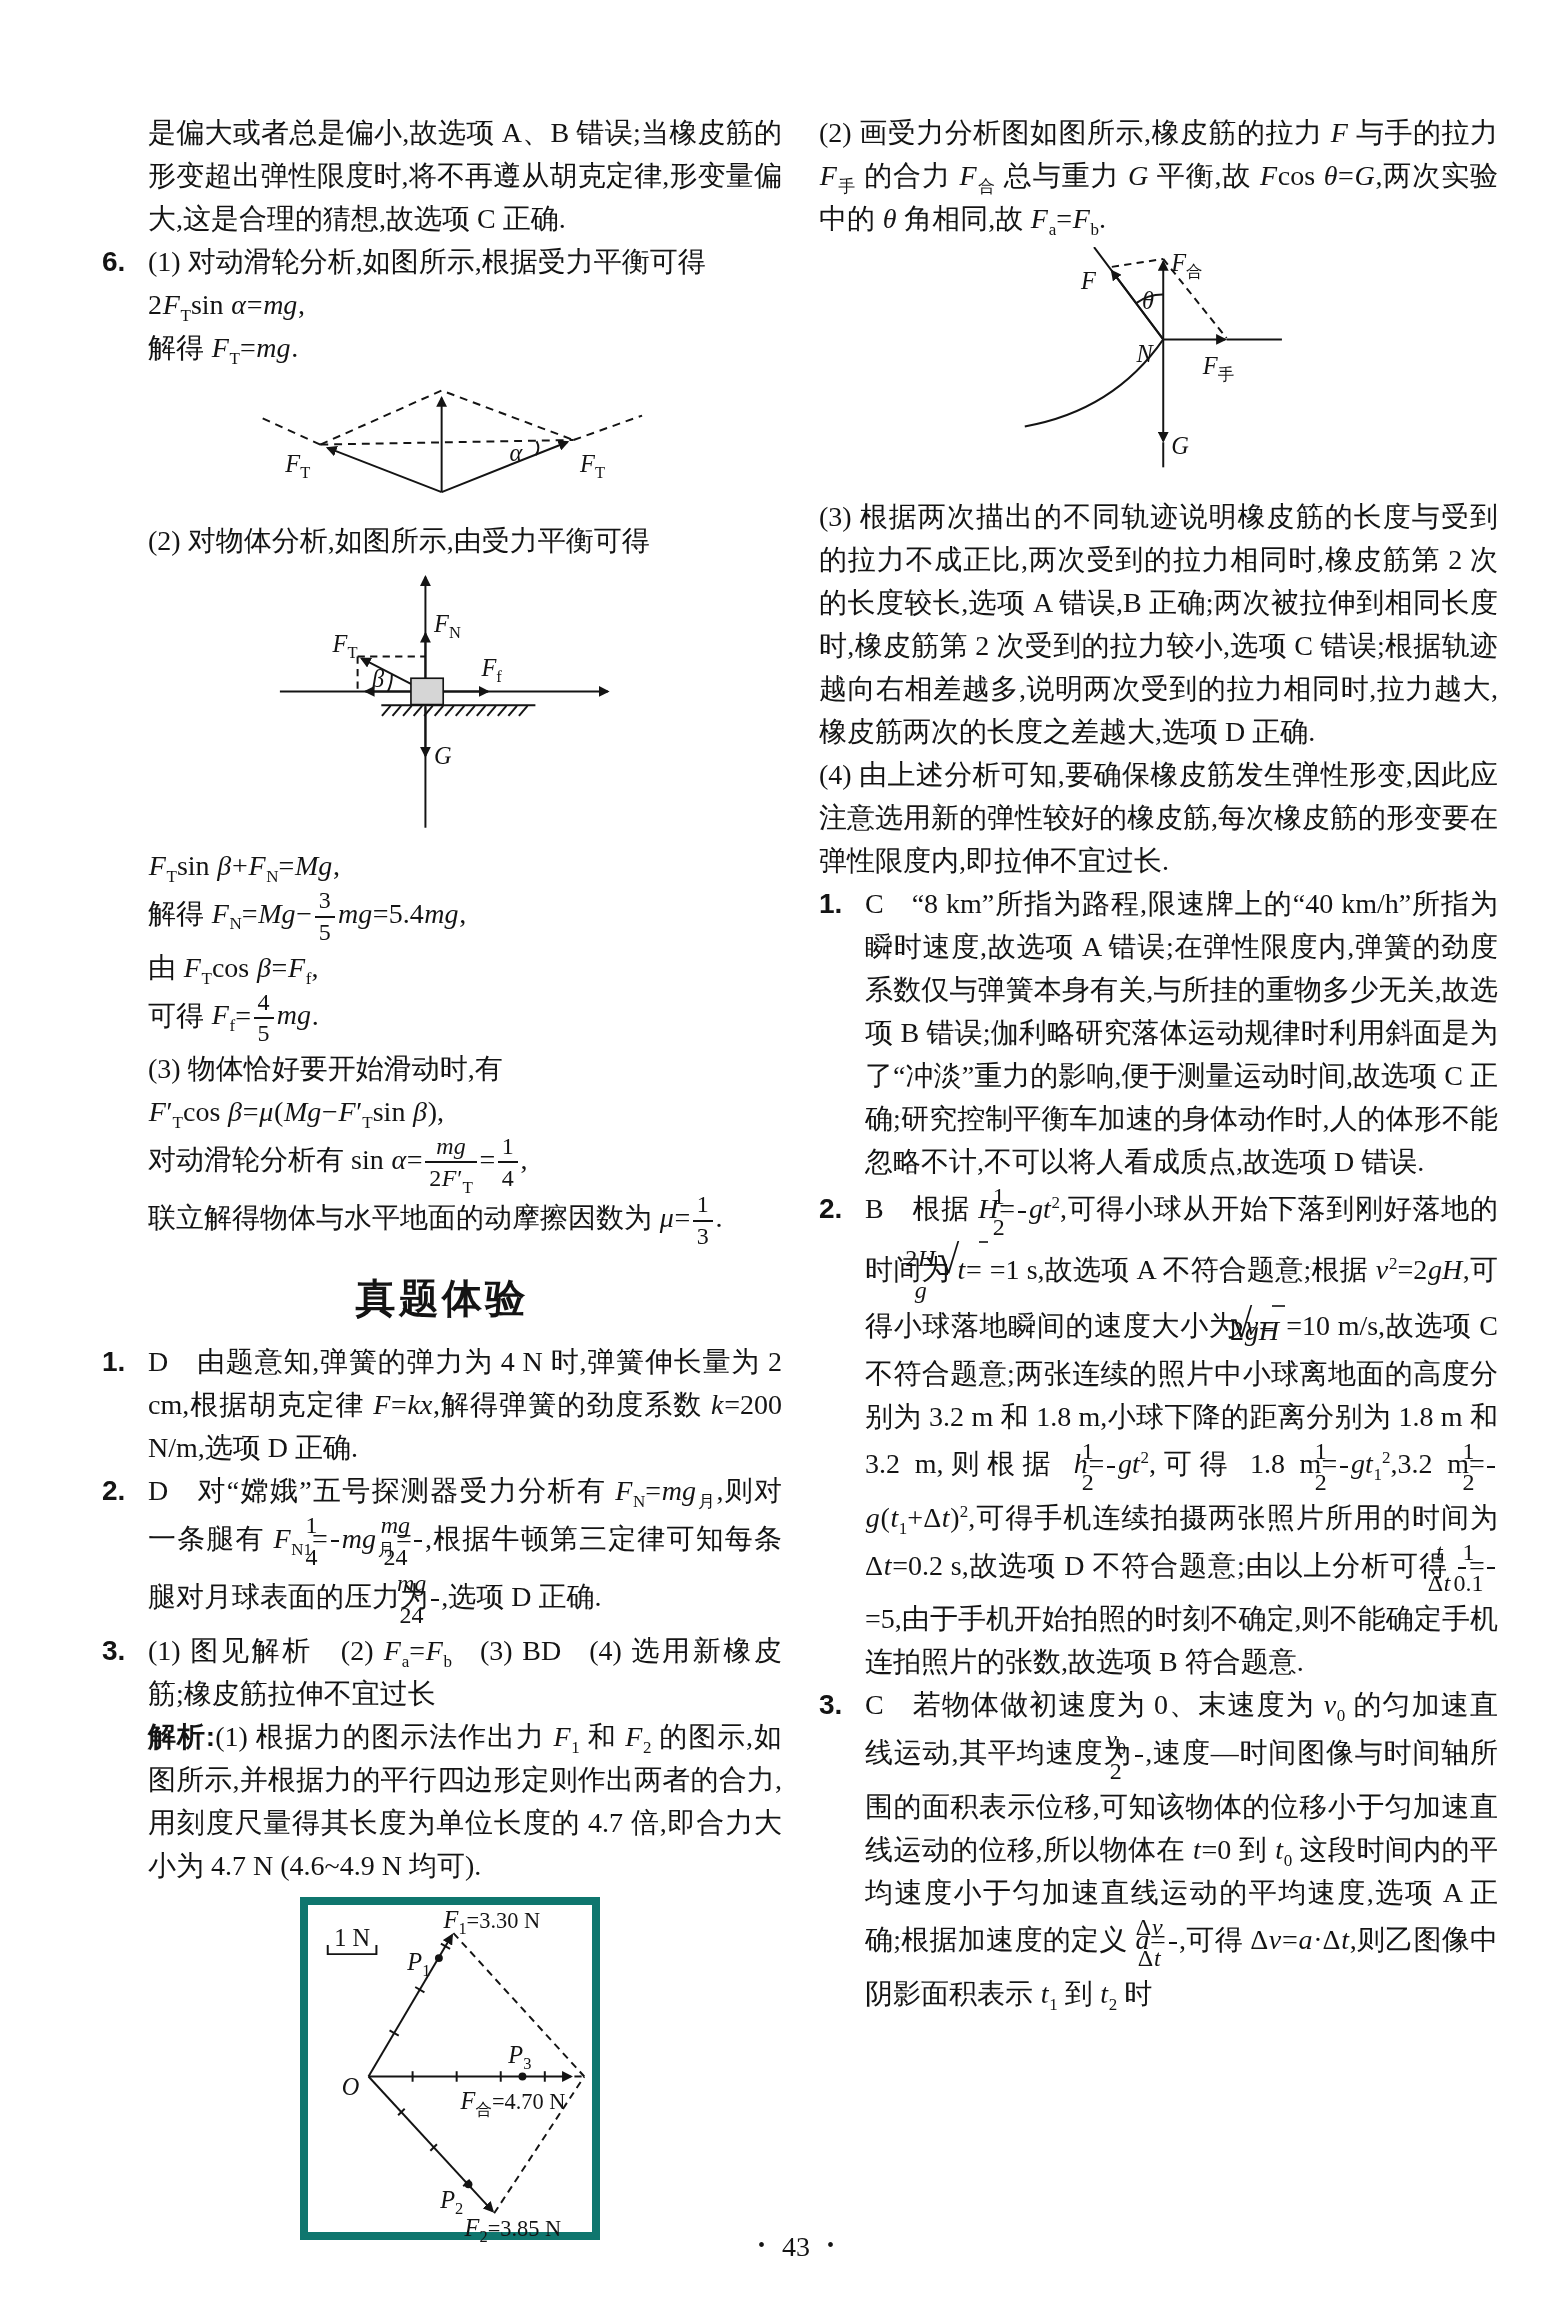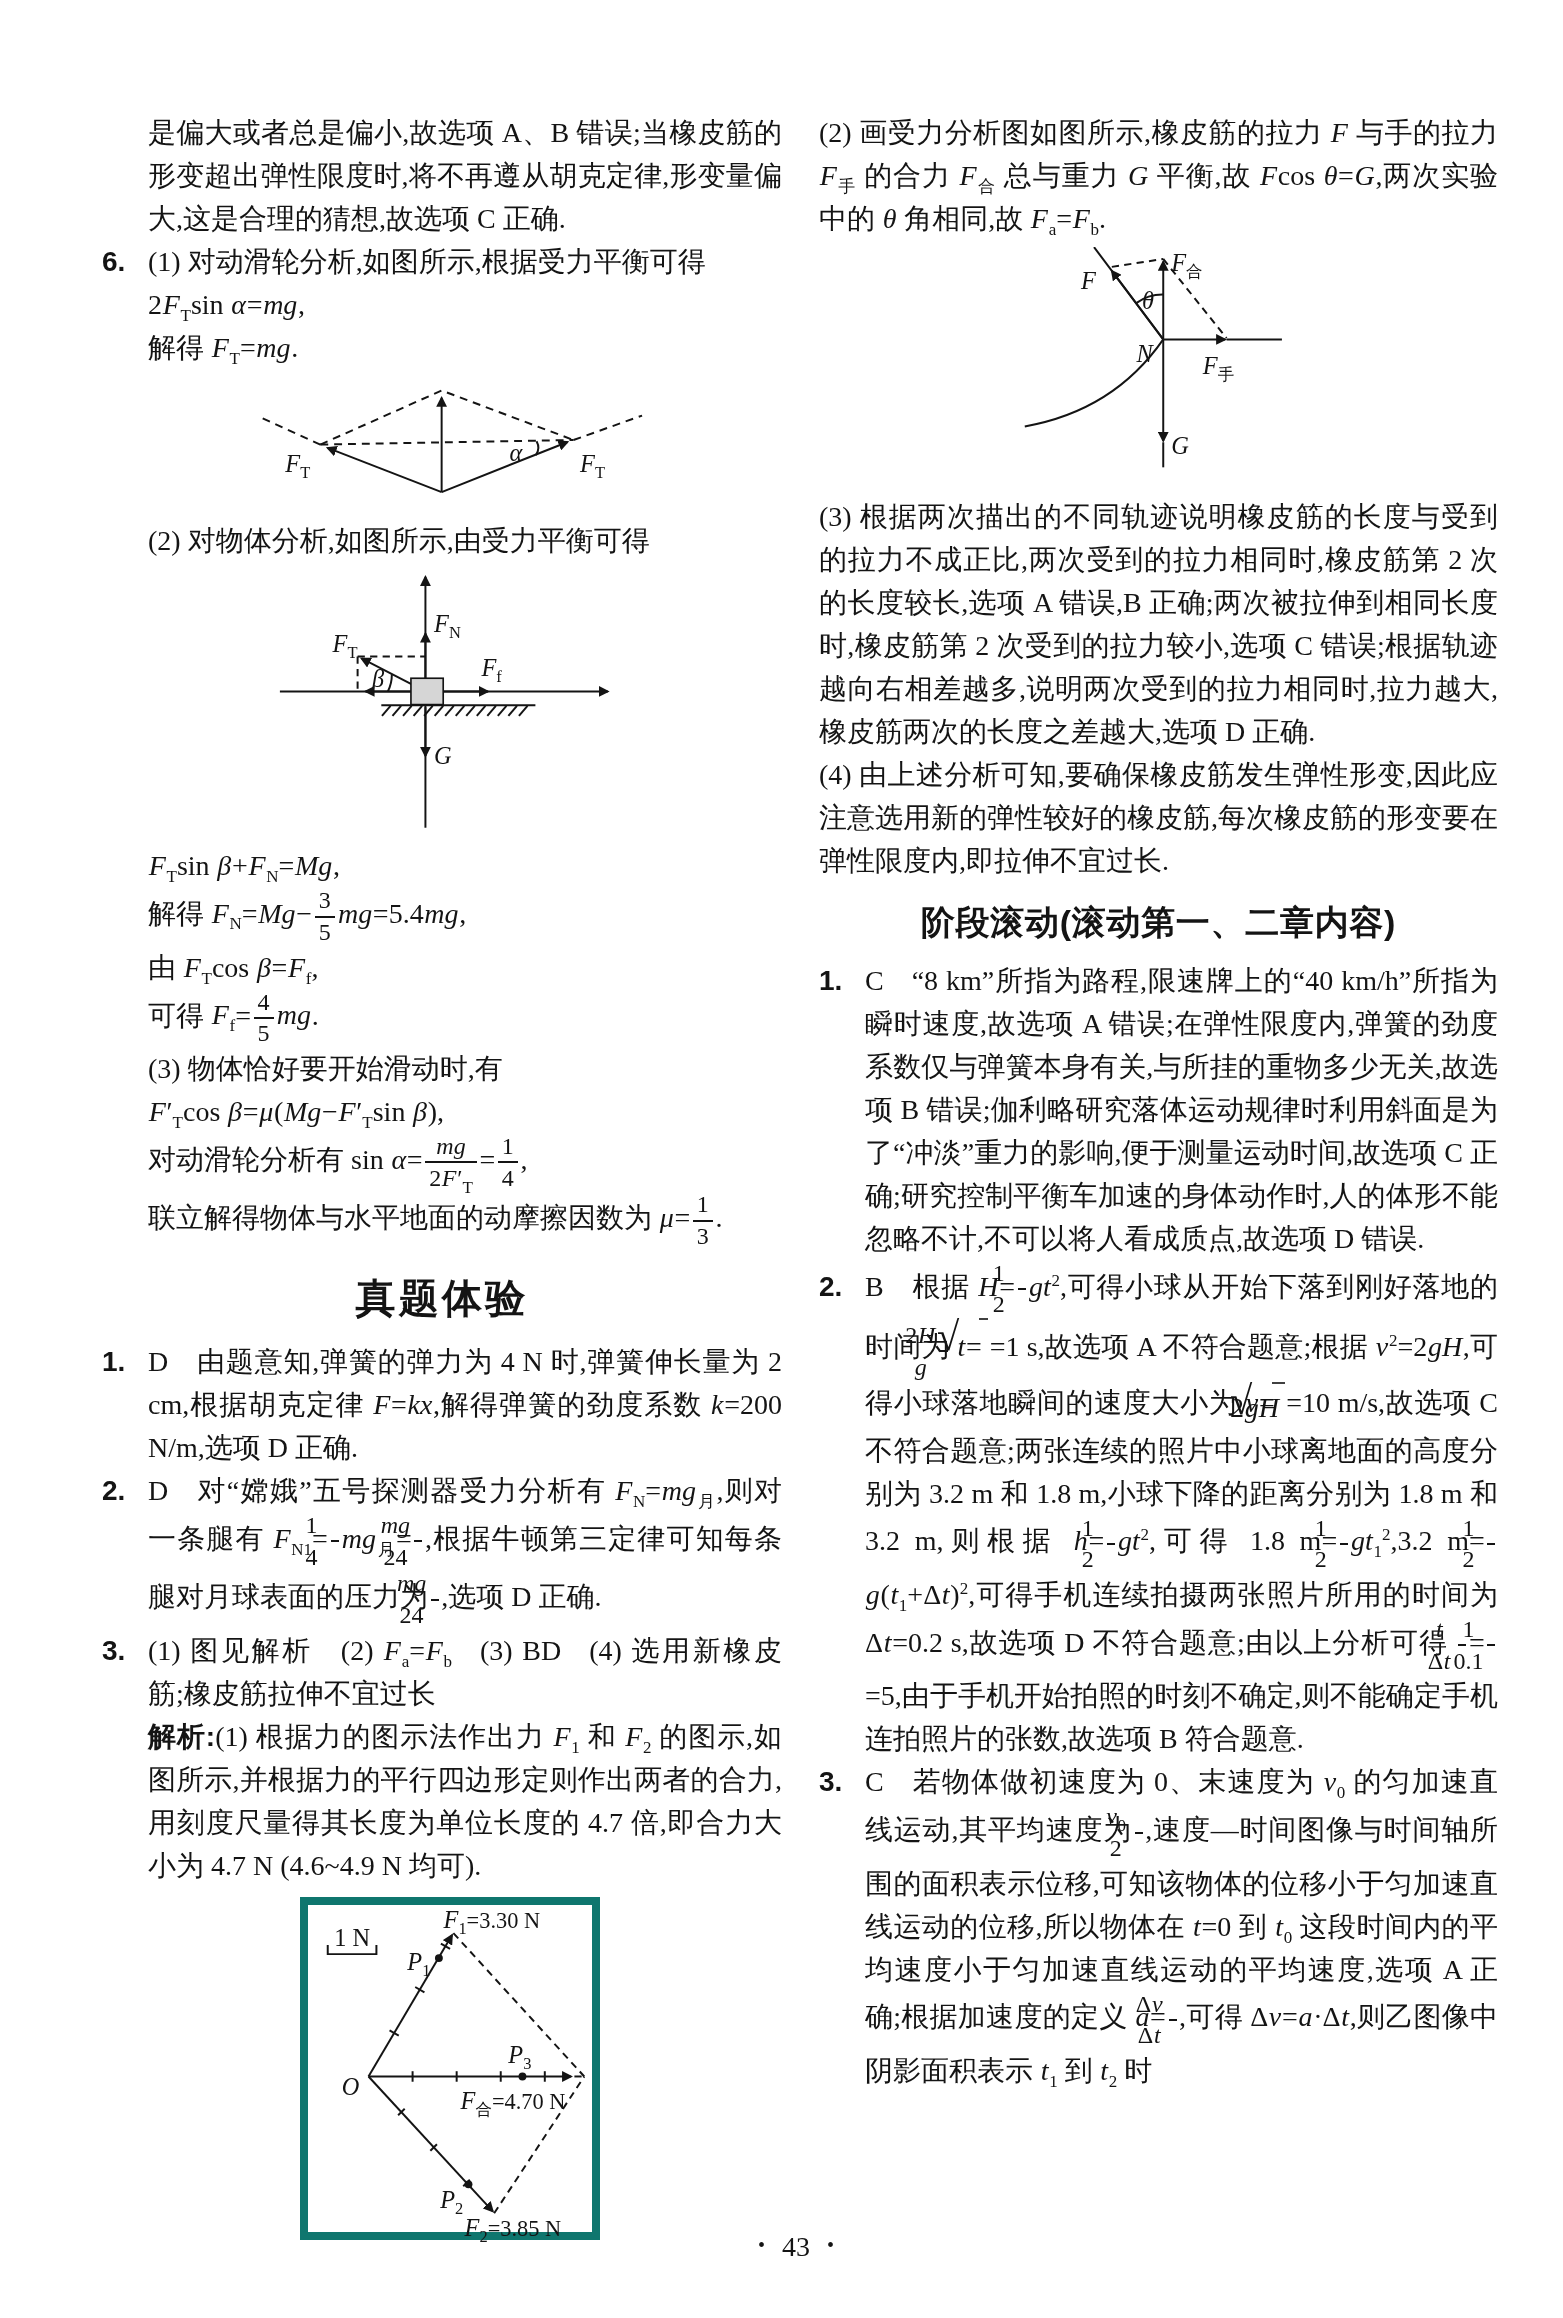--- a/index.html
+++ b/index.html
@@ -248,21 +248,20 @@
         <text x="226" y="94" text-anchor="end">θ</text>
         <text x="224" y="174" text-anchor="end">N</text>
         <text x="300" y="192"><tspan>F</tspan><tspan class="ss" dy="9">手</tspan></text>
         <text x="252" y="314">G</text>
       </svg>
     </figure>
 
     <p>(3) 根据两次描出的不同轨迹说明橡皮筋的长度与受到的拉力不成正比,两次受到的拉力相同时,橡皮筋第 2 次的长度较长,选项 A 错误,B 正确;两次被拉伸到相同长度时,橡皮筋第 2 次受到的拉力较小,选项 C 错误;根据轨迹越向右相差越多,说明两次受到的拉力相同时,拉力越大,橡皮筋两次的长度之差越大,选项 D 正确.</p>
     <p>(4) 由上述分析可知,要确保橡皮筋发生弹性形变,因此应注意选用新的弹性较好的橡皮筋,每次橡皮筋的形变要在弹性限度内,即拉伸不宜过长.</p>
 
-    <h2 class="h2">阶段滚动(滚动第一、二章内容)</h2>
 
     <p class="item"><span class="num">1.</span><span>C “8 km”所指为路程,限速牌上的“40 km/h”所指为瞬时速度,故选项 A 错误;在弹性限度内,弹簧的劲度系数仅与弹簧本身有关,与所挂的重物多少无关,故选项 B 错误;伽利略研究落体运动规律时利用斜面是为了“冲淡”重力的影响,便于测量运动时间,故选项 C 正确;研究控制平衡车加速的身体动作时,人的体形不能忽略不计,不可以将人看成质点,故选项 D 错误.</span></p>
     <p class="item"><span class="num">2.</span><span>B 根据 <i>H</i>=<span class="f">
             <span class="n">1</span>
             <span class="d">2</span>
           </span><i>gt</i><sup>2</sup>,可得小球从开始下落到刚好落地的时间为 <i>t</i>=<span class="sq">
             <span class="r"><span class="f">
                 <span class="n">2<i>H</i></span>
                 <span class="d"><i>g</i></span>
               </span></span>

